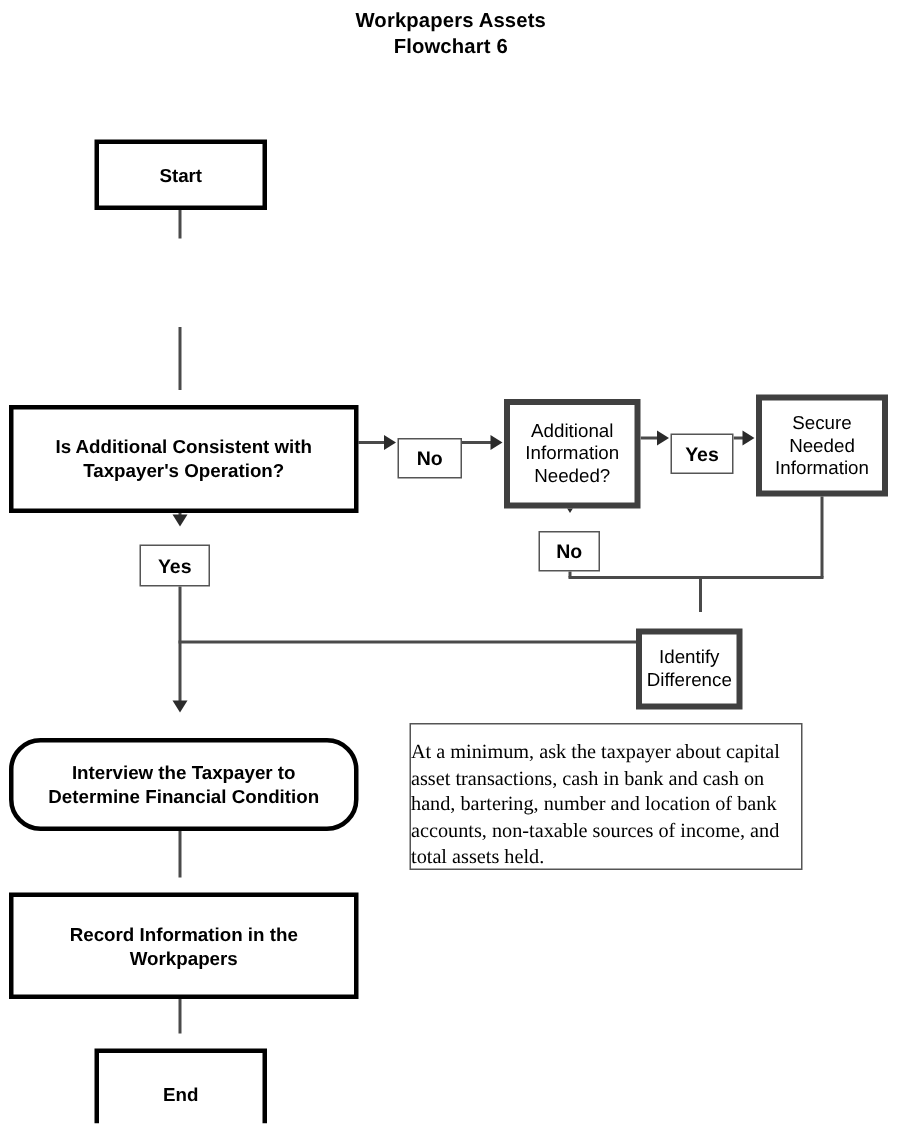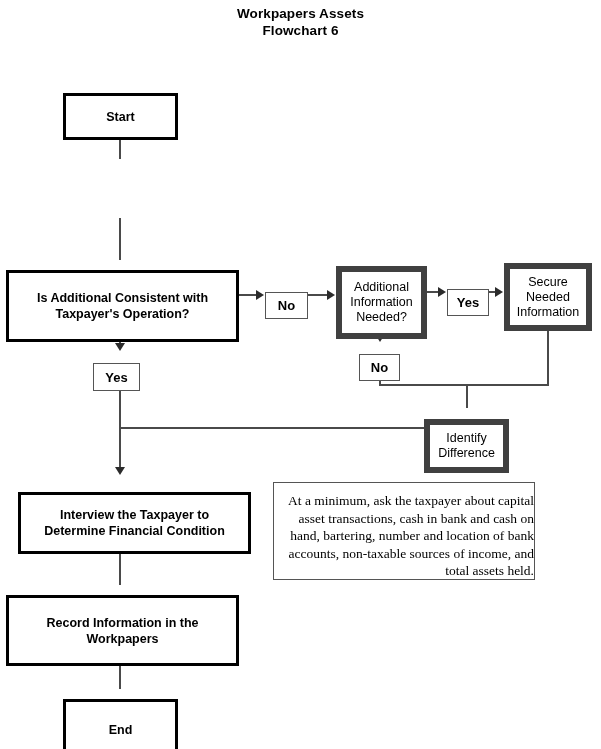--- a/index.html
+++ b/index.html
@@ -45,21 +45,21 @@
   }
   
   .node.heavy {
     border: 3px solid #000000;
     font-weight: bold;
     font-size: 12.5px;
     line-height: 16px;
   }
   
   .node.light {
-    border: 6px solid #404040;
+    border: 4px solid #404040;
     font-weight: normal;
     font-size: 12.5px;
     line-height: 15px;
   }
   
   .node.label-box {
     border: 1px solid #555555;
     font-weight: bold;
     font-size: 13px;
     line-height: 15px;
@@ -69,21 +69,21 @@
   
   #note-box {
     position: absolute;
     box-sizing: border-box;
     border: 1px solid #555555;
     background: #ffffff;
     font-family: "Liberation Serif", serif;
     font-size: 13.5px;
     line-height: 17.6px;
     padding: 9px 0;
-    text-align: right;
+    text-align: left;
   }
 
   
   .ln {
     position: absolute;
     background: #4a4a4a;
   }
   .ln.v { width: 1.5px; }
   .ln.h { height: 1.5px; }
 
@@ -182,26 +182,26 @@
   <div class="node label-box" id="node-additional-yes" style="left:447px; top:278px; width:42px; height:27px;">
     <span class="txt">Yes</span>
   </div>
 
   <div class="node light" id="node-secure-info" style="left:504px; top:252px; width:88px; height:68px; white-space:pre-line;align-items:center;">
     <span class="txt">Secure
 Needed
 Information</span>
   </div>
 
-  <div class="node light" id="node-identify-difference" style="left:424px; top:408px; width:85px; height:54px; white-space:pre-line;">
+  <div class="node light" id="node-identify-difference" style="left:424px; top:408px; width:71px; height:54px; white-space:pre-line;">
     <span class="txt">Identify
 Difference</span>
   </div>
 
-  <div class="node heavy" id="node-interview" style="left:18px; top:481px; width:233px; height:62px; white-space:pre-line;">
+  <div class="node heavy" id="node-interview" style="left:6px; top:481px; width:233px; height:62px; white-space:pre-line;border-radius:21px;">
     <span class="txt">Interview the Taxpayer to
 Determine Financial Condition</span>
   </div>
 
   <div class="node heavy" id="node-record" style="left:6px; top:584px; width:233px; height:71px; white-space:pre-line;">
     <span class="txt">Record Information in the
 Workpapers</span>
   </div>
 
   <div class="node heavy" id="node-end" style="left:63px; top:688px; width:115px; height:61px;">

